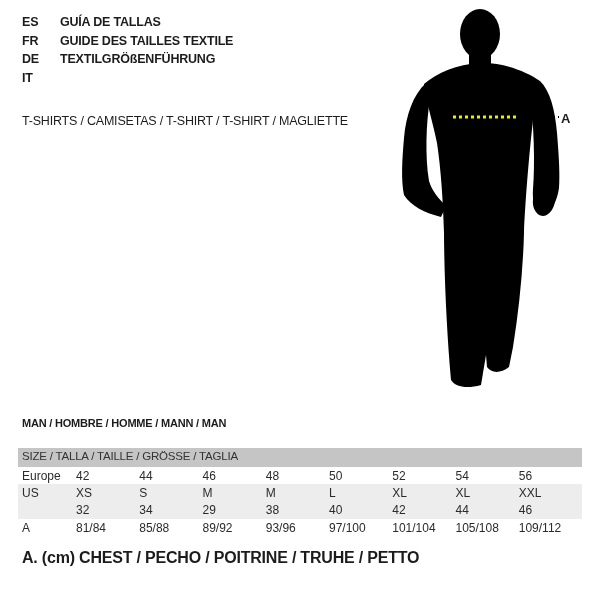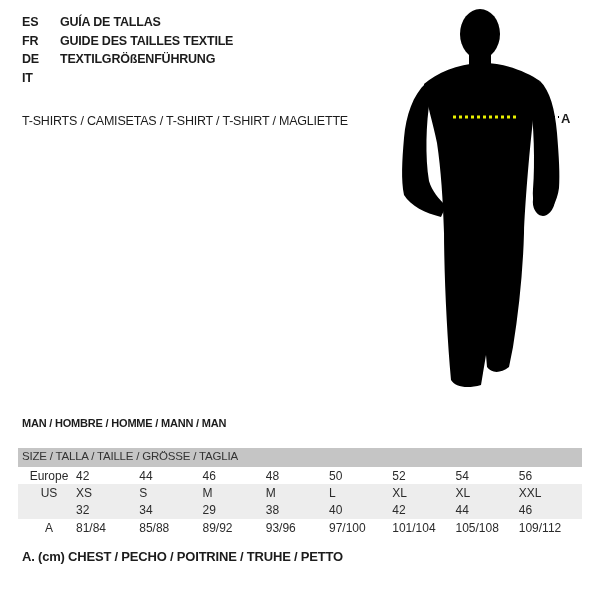--- a/index.html
+++ b/index.html
@@ -22,23 +22,23 @@
   .section-title{position:absolute;left:22px;top:417px;font-weight:700;font-size:11px;letter-spacing:-0.2px;white-space:nowrap;}
   
   .size-table{position:absolute;left:18px;top:448px;width:564px;font-size:12px;color:#2b2b2b;}
   .thead{
     background:var(--header-bg,#c5c5c5);height:19px;line-height:16px;
     padding-left:4px;font-size:11.5px;color:#333;letter-spacing:-0.2px;
   }
   .trow{display:grid;grid-template-columns:58px repeat(8,1fr);height:17.3px;align-items:center;}
   .trow.shaded{background:var(--alt-bg,#ededed);}
   .tcell{text-align:left;white-space:nowrap;}
-  .tcell.label{text-align:center;padding-left:4px;}
+  .tcell.label{text-align:left;padding-left:4px;}
   
-  .footnote{position:absolute;left:22px;top:549px;font-weight:700;font-size:13px;letter-spacing:-0.2px;white-space:nowrap;}
+  .footnote{position:absolute;left:22px;top:549px;font-weight:700;font-size:16px;letter-spacing:-0.2px;white-space:nowrap;}
 </style>
 </head>
 <body>
 
 <div class="lang-block">
     <div class="lang-row">
       <span class="lang-code">ES</span>
       <span class="lang-text">GUÍA DE TALLAS</span>
     </div>
     <div class="lang-row">

